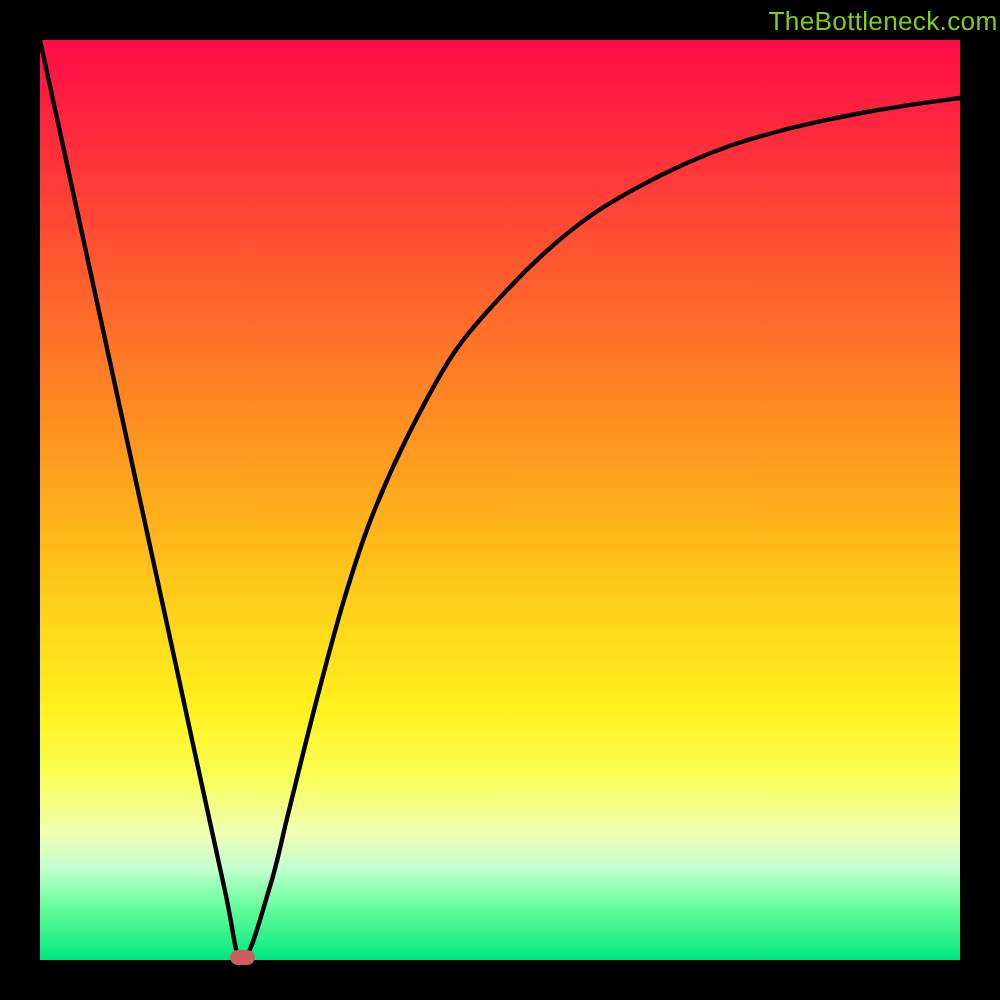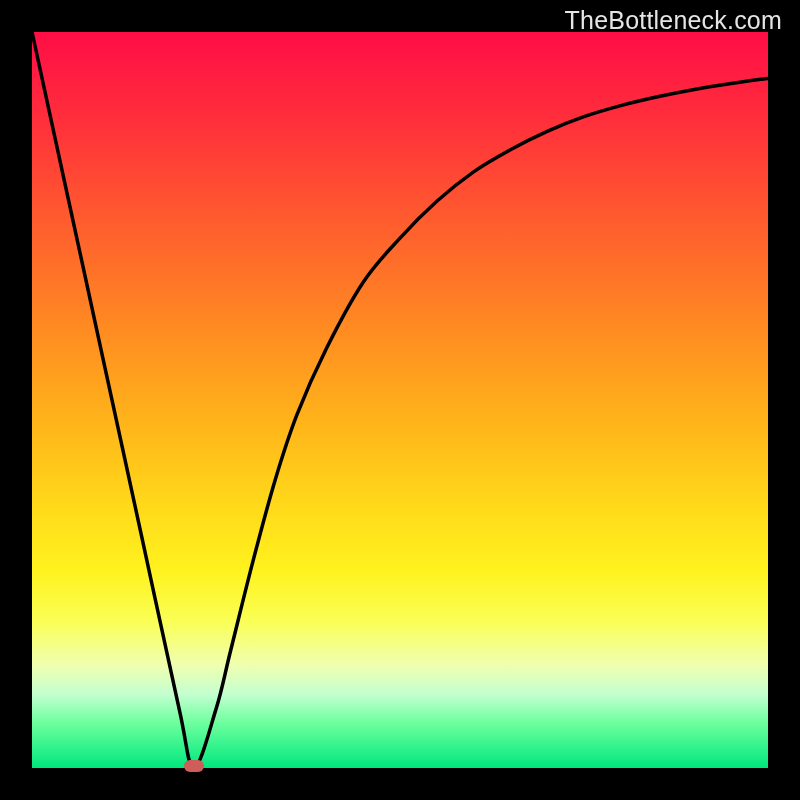--- a/index.html
+++ b/index.html
@@ -37,23 +37,23 @@
       #faff55 80%,
       #efffb0 86%,
       #c4ffd0 90%,
       #6bff9d 94%,
       #00e77e 100%
     );
   }
   .watermark {
     position: absolute;
     top: 6px;
-    right: 18px;
-    color: #e5e5e5;
-    font-size: 25px;
+    right: 2px;
+    color: #84cc16;
+    font-size: 21px;
     font-weight: 500;
     letter-spacing: 0.2px;
   }
   svg.curve {
     position: absolute;
     top: 0;
     left: 0;
     width: 736px;
     height: 736px;
     display: block;

